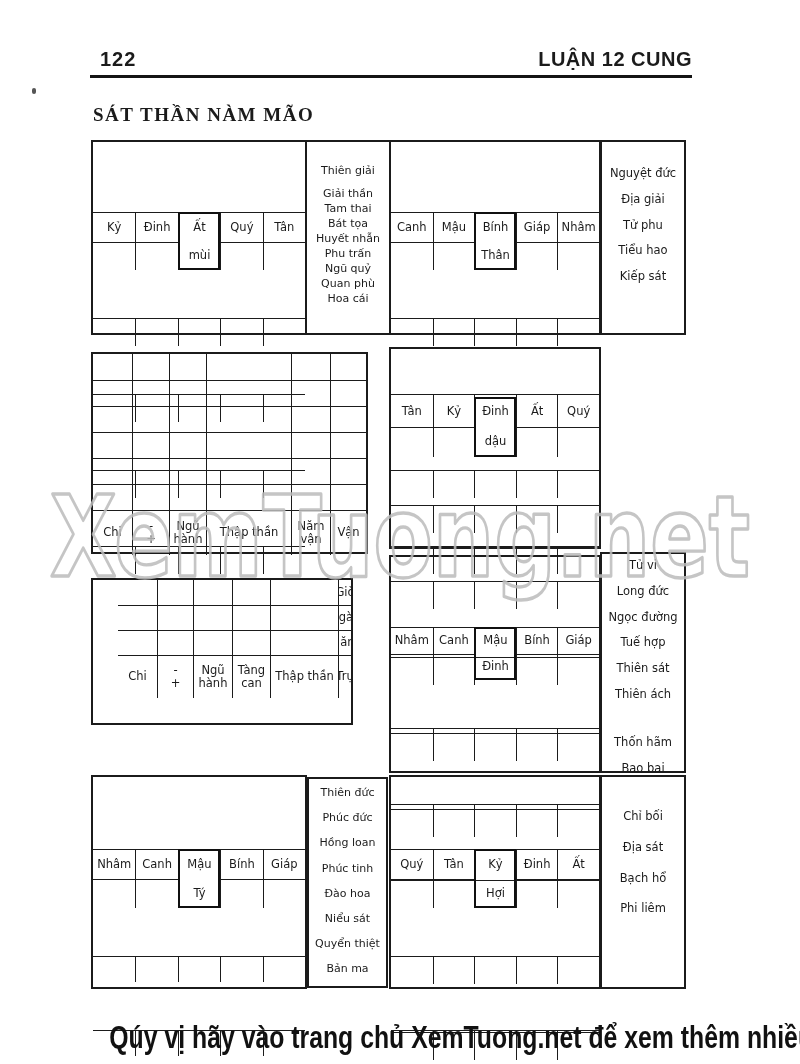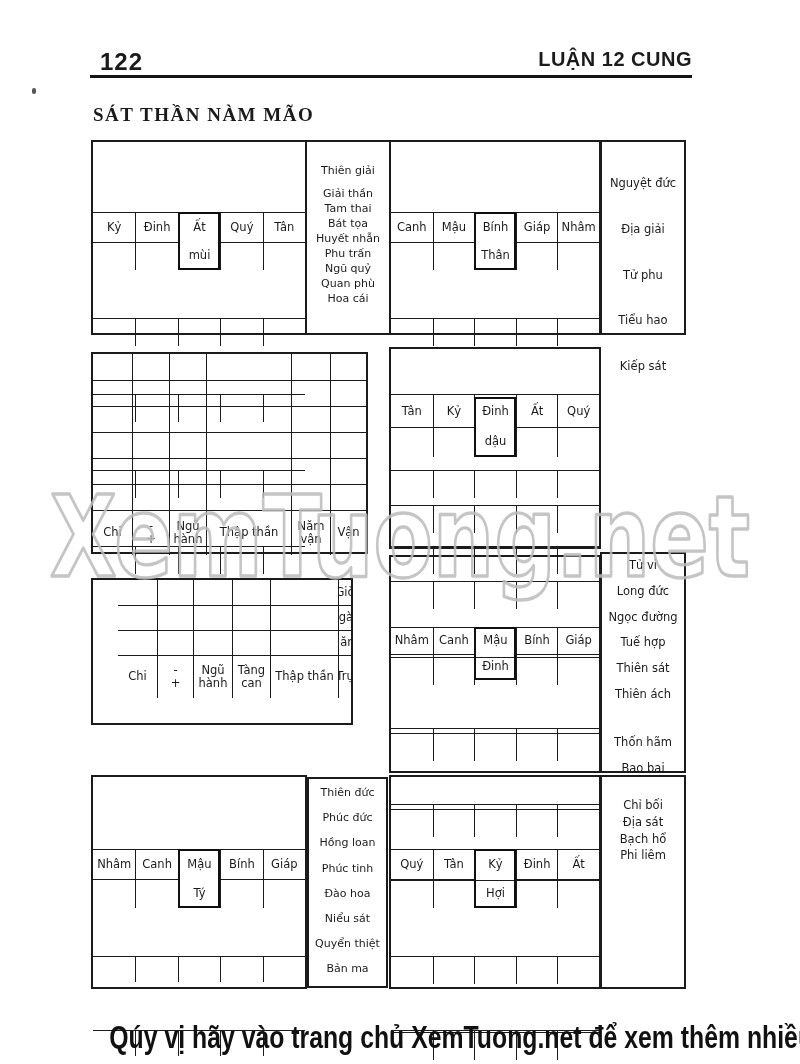--- a/index.html
+++ b/index.html
@@ -1,21 +1,21 @@
 <!DOCTYPE html>
 <html><head>
 <meta charset="utf-8">
 <style>
   html,body{margin:0;padding:0;background:#fff;}
   .page{position:relative;width:800px;height:1064px;background:#ffffff;overflow:hidden;
         font-family:"DejaVu Sans",sans-serif;color:#1b1b1b;}
 
   
   .pagenum{position:absolute;left:100px;top:48px;font-family:"Liberation Sans",sans-serif;
-           font-weight:bold;font-size:24px;letter-spacing:1px;}
+           font-weight:bold;font-size:20px;letter-spacing:1px;}
   .htitle{position:absolute;right:108px;top:48px;font-family:"Liberation Sans",sans-serif;
           font-weight:bold;font-size:20px;letter-spacing:.5px;text-align:center;}
   .hrule{position:absolute;left:90px;top:75px;width:602px;height:3px;background:#141414;}
   .speck{position:absolute;left:32px;top:88px;width:4px;height:6px;background:#555;border-radius:2px;}
   .stitle{position:absolute;left:93px;top:104px;font-family:"Liberation Serif","DejaVu Serif",serif;
           font-weight:bold;font-size:19px;letter-spacing:1.5px;}
 
   
   .tbl{position:absolute;border:2px solid #1b1b1b;box-sizing:border-box;display:flex;flex-direction:column;background:transparent;}
   .trow{display:grid;flex:0 0 auto;box-sizing:border-box;}
@@ -179,21 +179,21 @@
       </div>
     <div class="trow c5" style="height:28px;">
         <div class="cell"></div>
         <div class="cell"></div>
         <div class="cell"></div>
         <div class="cell"></div>
         <div class="cell"></div>
       </div>
   </div>
 
-  <div class="bx" style="left:600px;top:140px;width:86px;height:195px;padding-top:35px;gap:32px;">
+  <div class="bx" style="left:600px;top:140px;width:86px;height:195px;padding-top:25px;gap:12px;">
     <div class="it">Nguyệt đức</div>
     <div class="it">Địa giải</div>
     <div class="it">Tử phu</div>
     <div class="it">Tiểu hao</div>
     <div class="it">Kiếp sát</div>
   </div>
 
   <div class="tbl" style="left:91px;top:352px;width:277px;height:202px;">
     <div class="trow rfirst" style="height:26px;grid-template-columns:39px 37px 37px 85px 39px 1fr;">
         <div class="cell"></div>
@@ -555,21 +555,21 @@
       </div>
     <div class="trow c5" style="height:26px;">
         <div class="cell"></div>
         <div class="cell"></div>
         <div class="cell"></div>
         <div class="cell"></div>
         <div class="cell"></div>
       </div>
   </div>
 
-  <div class="bx" style="left:600px;top:775px;width:86px;height:214px;padding-top:22px;gap:3px;">
+  <div class="bx" style="left:600px;top:775px;width:86px;height:214px;padding-top:33px;gap:17px;">
     <div class="it">Chỉ bối</div>
     <div class="it">Địa sát</div>
     <div class="it">Bạch hổ</div>
     <div class="it">Phi liêm</div>
   </div>
 
   <svg class="wm" width="724" height="150" viewBox="0 0 724 150">
     <text x="362" y="112" text-anchor="middle" textLength="700" lengthAdjust="spacingAndGlyphs" font-family="DejaVu Sans, sans-serif" font-weight="bold" font-size="112" fill="none" stroke="#bcbcbc" stroke-width="3.4" stroke-linejoin="round">XemTuong.net</text>
   </svg>
 

